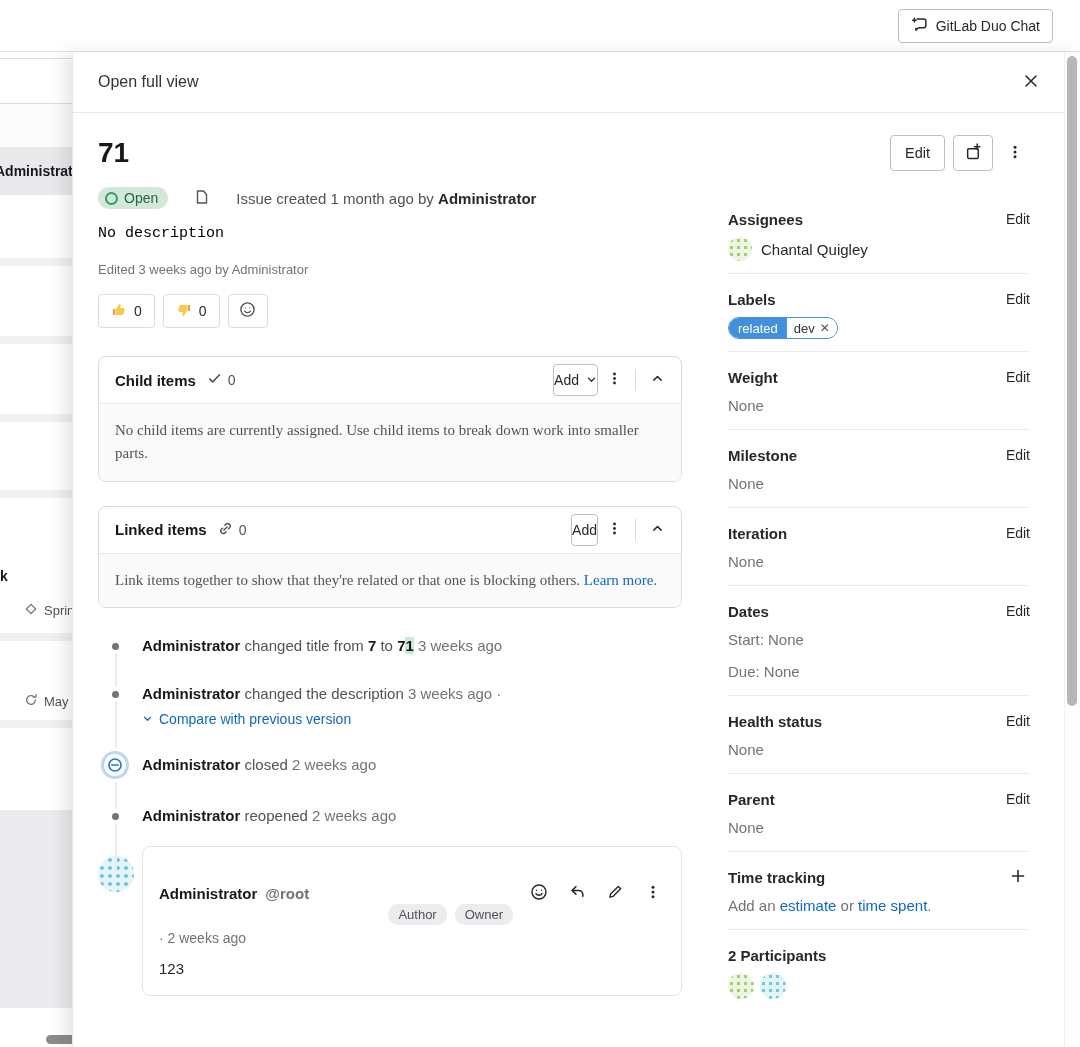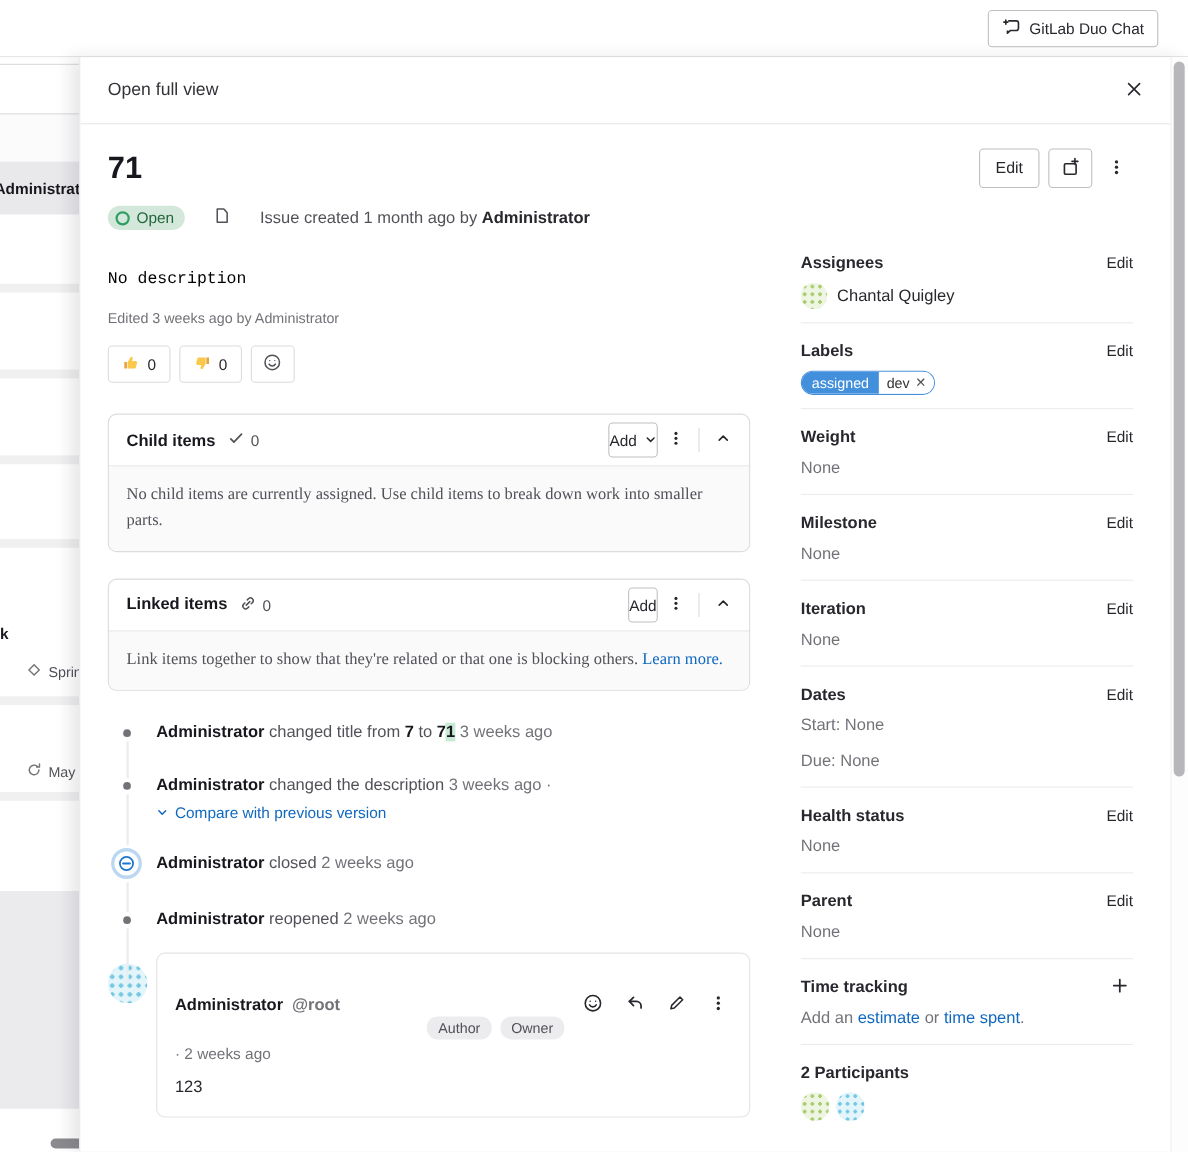--- a/index.html
+++ b/index.html
@@ -53,21 +53,21 @@
 
   .title-row { display:flex; align-items:center; justify-content:space-between; margin-bottom:14px; }
   .issue-title { font-size:28px; font-weight:bold; color:#18171d; line-height:40px; }
   .title-actions { display:flex; align-items:center; gap:8px; }
   .btn { height:36px; display:inline-flex; align-items:center; justify-content:center; gap:6px;
          border:1px solid #bfbfc3; border-radius:4px; background:#fff; font-size:14.5px; color:#28272d;
          padding:0 14px; }
   .btn-icon { width:40px; padding:0; }
   .dots-btn { width:28px; height:36px; display:flex; align-items:center; justify-content:center; }
 
-  .meta-row { display:flex; align-items:center; gap:26px; margin-bottom:20px; font-size:15px; color:#535158; }
+  .meta-row { display:flex; align-items:center; gap:26px; font-size:15px; color:#535158; }
   .status-badge { display:inline-flex; align-items:center; gap:6px; background:#d3e8db; color:#24663b;
                   border-radius:12px; padding:3px 10px 3px 7px; font-size:14px; }
   .status-ring { width:13px; height:13px; border:2px solid #2e9e62; border-radius:50%; display:inline-block; }
   .meta-author { font-weight:bold; color:#28272d; }
 
   .content-row { display:flex; align-items:flex-start; }
   .main-col { width:584px; flex:none; }
   .side-col { width:302px; flex:none; margin-left:46px; }
 
   .no-desc { margin-top:16px; font-size:15px; color:#000000;font-family:Liberation Mono, monospace; }
@@ -496,21 +496,21 @@
             <span>Chantal Quigley</span>
           </div>
         </div>
 
         <div class="sb-section">
           <div class="sb-head">
             <span class="sb-title">Labels</span>
             <button class="sb-edit">Edit</button>
           </div>
           <span class="scoped-label">
-            <span class="label-scope">assigned</span>
+            <span class="label-scope">related</span>
             <span class="label-value">
               <span>dev</span>
               <span class="label-x">✕</span>
             </span>
           </span>
         </div>
 
         <div class="sb-section">
           <div class="sb-head">
             <span class="sb-title">Weight</span>

